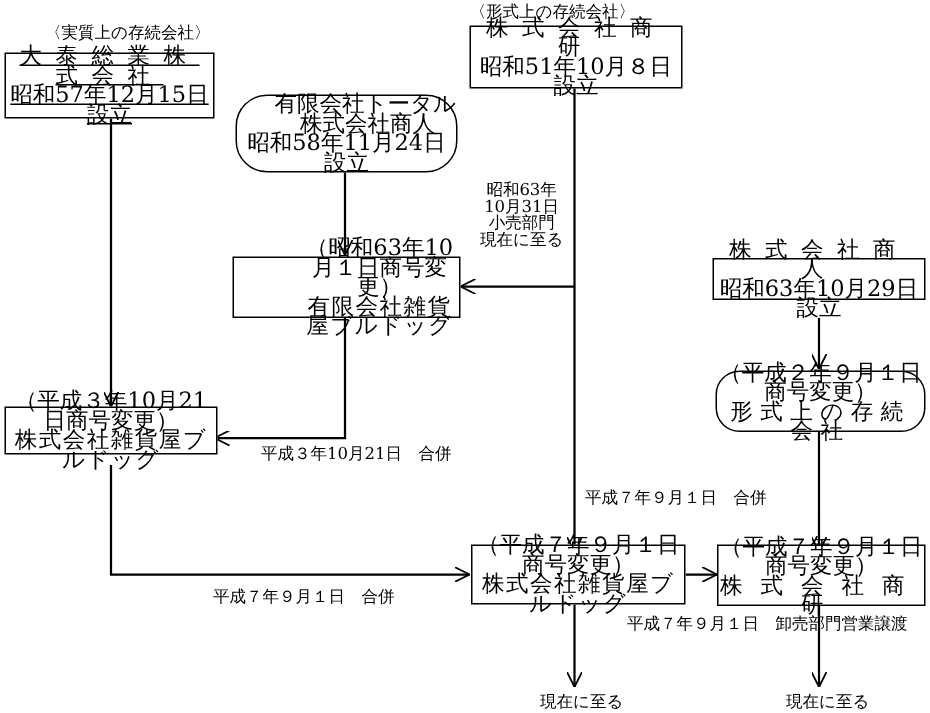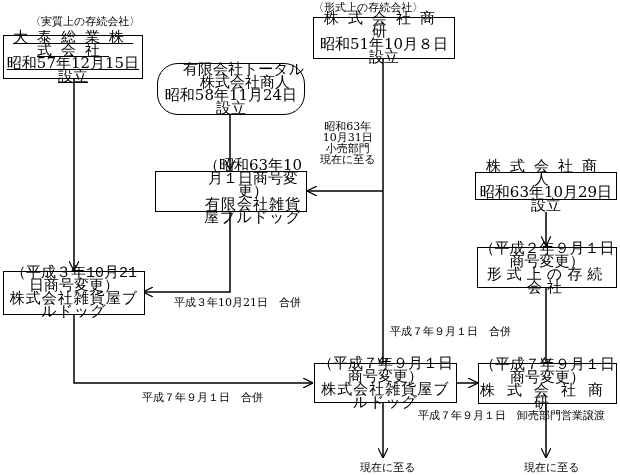--- a/index.html
+++ b/index.html
@@ -69,26 +69,26 @@
 <div class="box" style="left:155px; top:171px; width:152px; height:41px;padding-left:44px;">
   <div>（昭和63年10月１日商号変更）</div>
   <div class="spaced2" style="letter-spacing:1px;">有限会社雑貨屋ブルドッグ</div>
 </div>
 
 <div class="box" style="left:475px; top:172px; width:142px; height:28px;">
   <div class="spaced">株式会社商人</div>
   <div>昭和63年10月29日設立</div>
 </div>
 
-<div class="box" style="left:3px; top:271px; width:142px; height:44px;font-family:Liberation Mono, monospace;">
+<div class="box" style="left:3px; top:271px; width:142px; height:32px;">
   <div>（平成３年10月21日商号変更）</div>
   <div style="letter-spacing:1px;">株式会社雑貨屋ブルドッグ</div>
 </div>
 
-<div class="box" style="left:477px; top:247px; width:140px; height:41px;">
+<div class="box" style="left:477px; top:247px; width:140px; height:41px;border-radius:16px;">
   <div>（平成２年９月１日商号変更）</div>
   <div class="spaced2">形式上の存続会社</div>
 </div>
 
 <div class="box" style="left:314px; top:363px; width:143px; height:40px;">
   <div>（平成７年９月１日商号変更）</div>
   <div style="letter-spacing:1px;">株式会社雑貨屋ブルドッグ</div>
 </div>
 
 <div class="box" style="left:478px; top:363px; width:139px; height:41px;">

